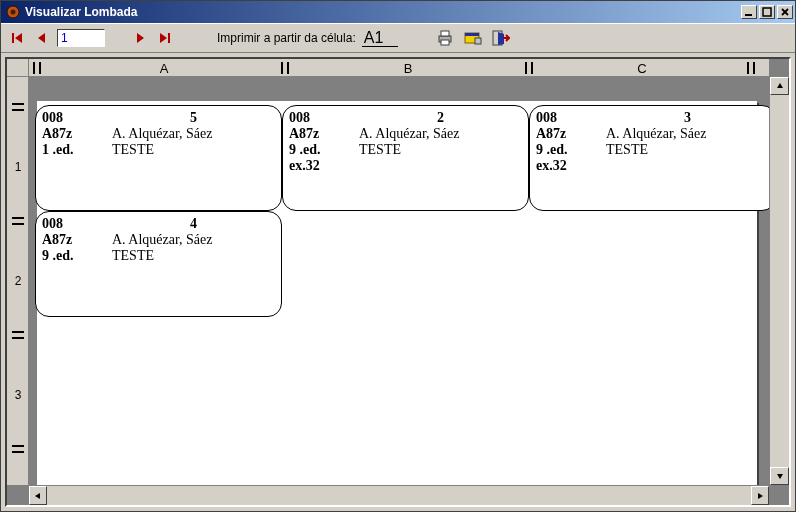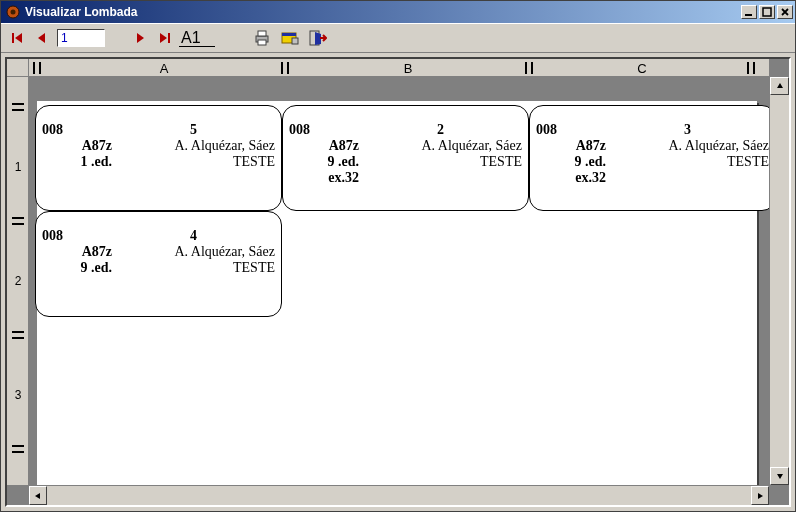--- a/index.html
+++ b/index.html
@@ -169,29 +169,29 @@
   .page {
     position:absolute; top:24px; left:8px; width:720px; height:600px;
     background:#fff;
     box-shadow: 2px 2px 0 #404040;
   }
   .label-card{
     position:absolute;
     background:#fff;
     border:1.5px solid #000;
     border-radius:14px;
-    padding: 16px 6px;
+    padding: 4px 6px;
     font-family: "Times New Roman", serif;
     font-size:14px;
     line-height:1.15;
   }
   .label-card .row1{ display:flex; }
   .label-card .row1 .l{ width:70px; font-weight:bold;}
   .label-card .row1 .r{ flex:1; text-align:center; font-weight:bold;}
-  .label-card .below{ display:flex;text-align:right; }
+  .label-card .below{ display:flex; }
   .label-card .below .lcol{ width:70px; font-weight:bold;}
   .label-card .below .rcol{ flex:1;}
 </style>
 </head>
 <body>
 
 <div class="window">
 
   <div class="titlebar">
     <span class="app-icon">
@@ -239,20 +239,21 @@
           <polygon points="3,1 3,11 10,6" fill="#b00000"></polygon>
         </svg>
     </div>
     <div class="nav-btn">
       <svg width="12" height="12" viewBox="0 0 12 12">
           <polygon points="2,1 2,11 9,6" fill="#b00000"></polygon>
           <rect x="10" y="1" width="2" height="10" fill="#b00000"></rect>
         </svg>
     </div>
 
+    <span class="lbl">Imprimir a partir da célula:</span>
     <input class="cell-input" value="A1" style="">
 
     <div style="width:24px"></div>
     <div class="tool-icon" title="print">
       <svg width="18" height="16" viewBox="0 0 18 16">
           <rect x="3" y="6" width="12" height="6" fill="#b0b0b0" stroke="#404040"></rect>
           <rect x="5" y="1" width="8" height="5" fill="#fff" stroke="#404040"></rect>
           <rect x="5" y="10" width="8" height="5" fill="#fff" stroke="#404040"></rect>
         </svg>
     </div>

